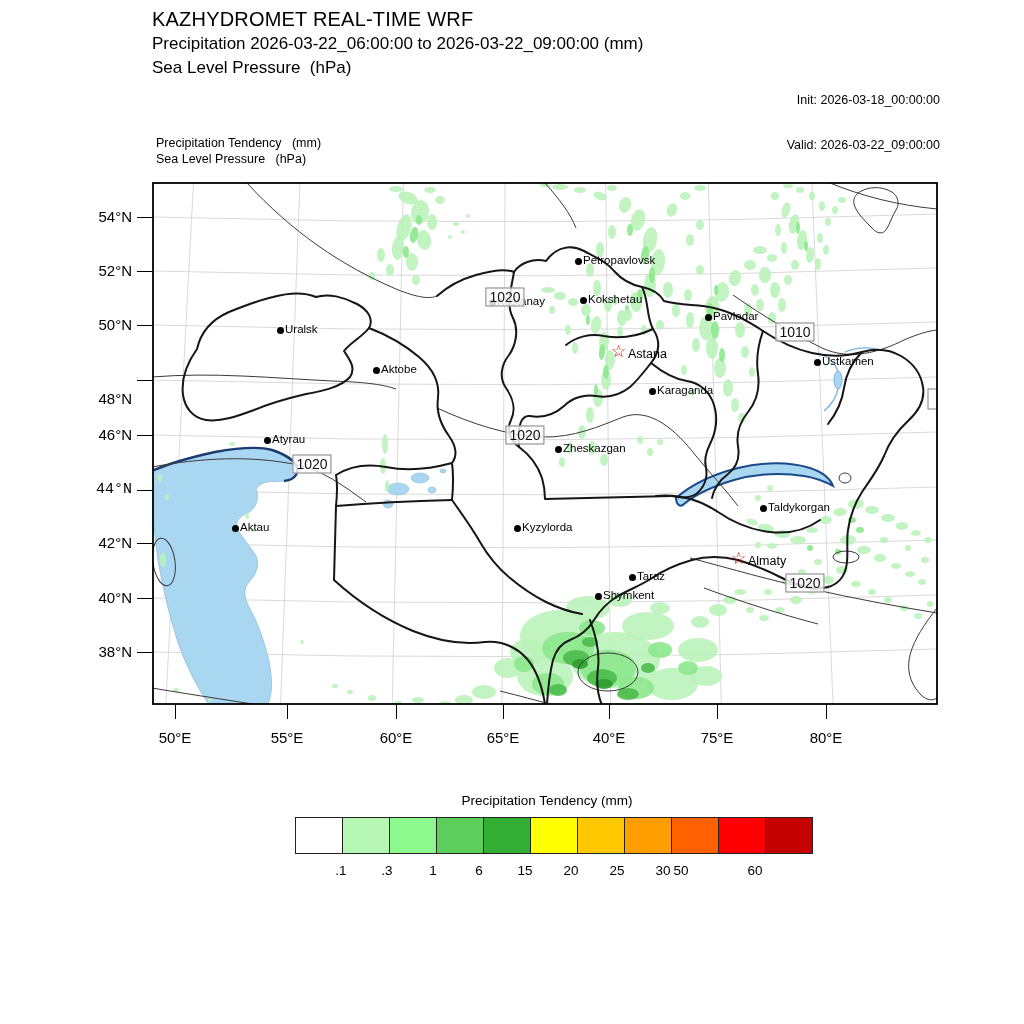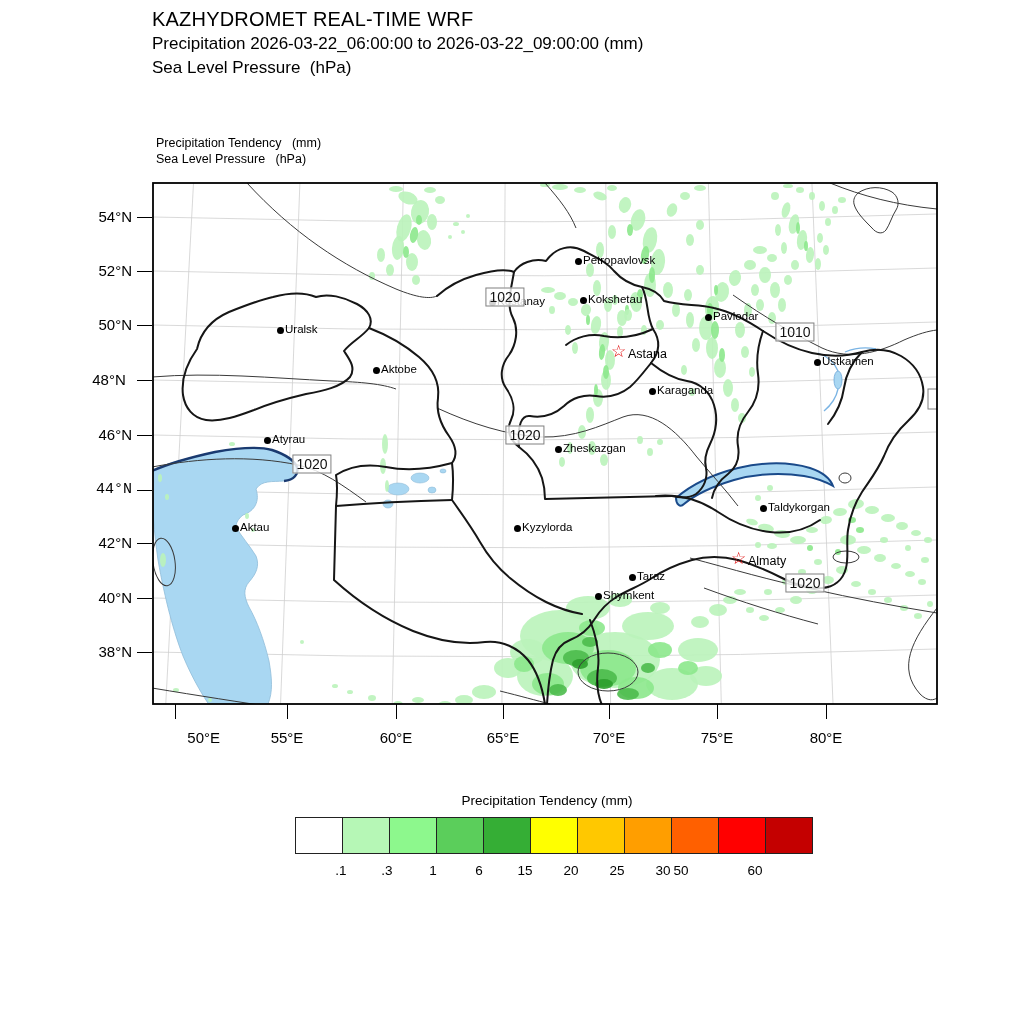--- a/index.html
+++ b/index.html
@@ -33,20 +33,24 @@
   .legend-num{position:absolute;top:863px;width:34px;text-align:center;font-size:13.5px;}
 </style>
 </head>
 <body>
 
 <div class="page">
 
   <div class="hdr-title">KAZHYDROMET REAL-TIME WRF</div>
   <div class="hdr-line l2">Precipitation 2026-03-22_06:00:00 to 2026-03-22_09:00:00 (mm)</div>
   <div class="hdr-line l3">Sea Level Pressure  (hPa)</div>
+  <div class="init-block">
+    <div>Init: 2026-03-18_00:00:00</div>
+    <div>Valid: 2026-03-22_09:00:00</div>
+  </div>
 
   <div class="overlay-lab o1">Precipitation Tendency   (mm)</div>
   <div class="overlay-lab o2">Sea Level Pressure   (hPa)</div>
 
   <svg class="geo" width="1024" height="1024" viewBox="0 0 1024 1024">
     <defs>
       <clipPath id="mapclip">
           <rect x="153" y="183" width="784" height="521"></rect>
         </clipPath>
     </defs>
@@ -369,41 +373,41 @@
   </svg>
 
   <div id="axis-layer">
       <div class="lat-tick" style="top: 217px;"></div>
       <div class="lat-label" style="top: 208px;">54°N</div>
       <div class="lat-tick" style="top: 271px;"></div>
       <div class="lat-label" style="top: 262px; text-align: right;">52°N</div>
       <div class="lat-tick" style="top: 325px;"></div>
       <div class="lat-label" style="top: 316px;">50°N</div>
       <div class="lat-tick" style="top: 380px;"></div>
-      <div class="lat-label" style="top: 371px; text-align: center;">48°N</div>
+      <div class="lat-label" style="top: 390px;">48°N</div>
       <div class="lat-tick" style="top: 435px;"></div>
       <div class="lat-label" style="top: 426px;">46°N</div>
       <div class="lat-tick" style="top: 490px;"></div>
       <div class="lat-label" style="top: 481px; font-family: Liberation Mono, monospace;">44°N</div>
       <div class="lat-tick" style="top: 543px;"></div>
       <div class="lat-label" style="top: 534px;">42°N</div>
       <div class="lat-tick" style="top: 598px;"></div>
       <div class="lat-label" style="top: 589px;">40°N</div>
       <div class="lat-tick" style="top: 652px;"></div>
       <div class="lat-label" style="top: 643px;">38°N</div>
       <div class="lon-tick" style="left: 175px;"></div>
-      <div class="lon-label" style="left: 160px; text-align: right;">50°E</div>
+      <div class="lon-label" style="left: 145px;">50°E</div>
       <div class="lon-tick" style="left: 287px;"></div>
       <div class="lon-label" style="left: 257px;">55°E</div>
       <div class="lon-tick" style="left: 396px;"></div>
       <div class="lon-label" style="left: 366px;">60°E</div>
       <div class="lon-tick" style="left: 503px;"></div>
       <div class="lon-label" style="left: 473px;">65°E</div>
       <div class="lon-tick" style="left: 609px;"></div>
-      <div class="lon-label" style="left: 579px;">70°E</div>
+      <div class="lon-label" style="left: 579px;">40°E</div>
       <div class="lon-tick" style="left: 717px;"></div>
       <div class="lon-label" style="left: 687px;">75°E</div>
       <div class="lon-tick" style="left: 826px;"></div>
       <div class="lon-label" style="left: 796px;">80°E</div>
     </div>
   <div id="city-layer">
       <div class="city" style="left: 280px; top: 330px;">
         <div class="dot"></div>
         <div class="clabel">Uralsk</div>
       </div>

